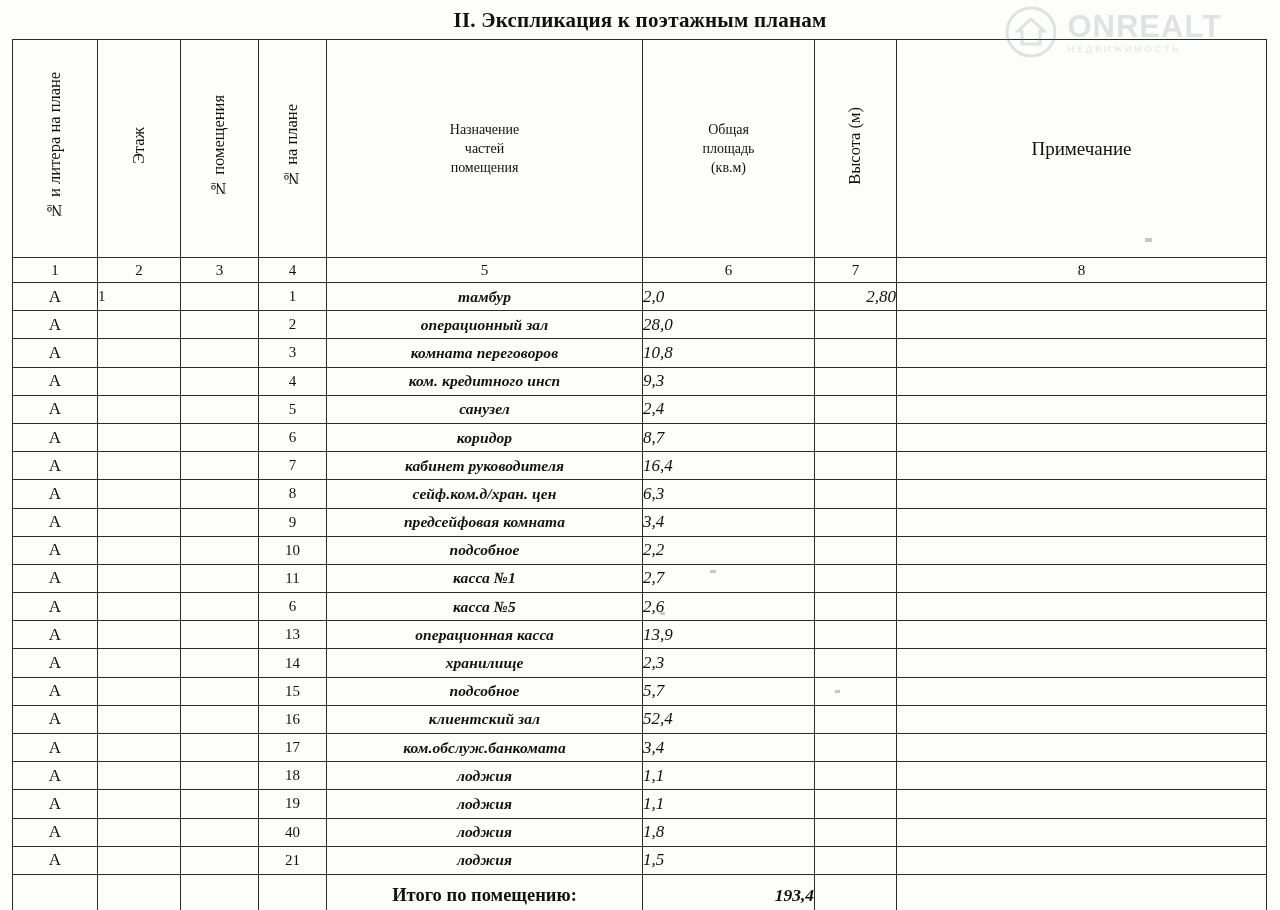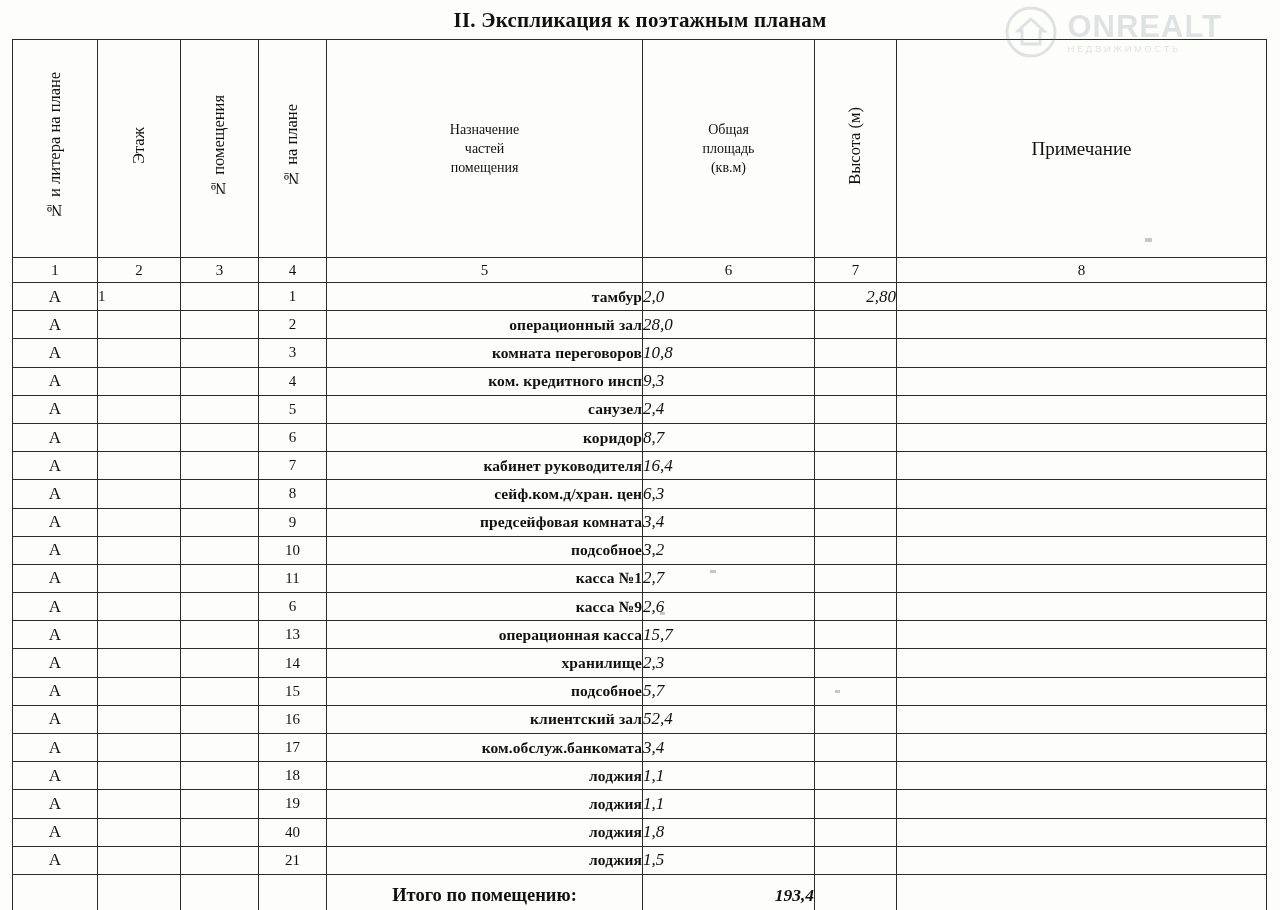--- a/index.html
+++ b/index.html
@@ -138,26 +138,27 @@
     text-align: center;
     vertical-align: middle;
     font-size: 15px;
   }
   .cell-planno {
     text-align: center;
     vertical-align: middle;
     font-size: 15px;
   }
   .cell-purpose {
-    text-align: right;
+    text-align: center;
     padding-left: 12px;
     vertical-align: middle;
     font-size: 15.5px;
     font-weight: bold;
     letter-spacing: 0.1px;
+    font-style: italic;
   }
   .cell-area {
     text-align: left;
     padding-right: 24px;
     vertical-align: middle;
     font-size: 17px;
     font-style: italic;
   }
   .cell-height {
     text-align: right;
@@ -367,51 +368,51 @@
           <td class="cell-area">3,4</td>
           <td class="cell-height"></td>
           <td class="cell-note"></td>
         </tr>
         <tr class="data-row">
           <td class="cell-letter">А</td>
           <td class="cell-floor"></td>
           <td class="cell-roomno"></td>
           <td class="cell-planno">10</td>
           <td class="cell-purpose">подсобное</td>
-          <td class="cell-area">3,2</td>
+          <td class="cell-area">2,2</td>
           <td class="cell-height"></td>
           <td class="cell-note"></td>
         </tr>
         <tr class="data-row">
           <td class="cell-letter">А</td>
           <td class="cell-floor"></td>
           <td class="cell-roomno"></td>
           <td class="cell-planno">11</td>
           <td class="cell-purpose">касса №1</td>
           <td class="cell-area">2,7</td>
           <td class="cell-height"></td>
           <td class="cell-note"></td>
         </tr>
         <tr class="data-row">
           <td class="cell-letter">А</td>
           <td class="cell-floor"></td>
           <td class="cell-roomno"></td>
           <td class="cell-planno">6</td>
-          <td class="cell-purpose">касса №9</td>
+          <td class="cell-purpose">касса №5</td>
           <td class="cell-area">2,6</td>
           <td class="cell-height"></td>
           <td class="cell-note"></td>
         </tr>
         <tr class="data-row">
           <td class="cell-letter">А</td>
           <td class="cell-floor"></td>
           <td class="cell-roomno"></td>
           <td class="cell-planno">13</td>
           <td class="cell-purpose">операционная касса</td>
-          <td class="cell-area">15,7</td>
+          <td class="cell-area">13,9</td>
           <td class="cell-height"></td>
           <td class="cell-note"></td>
         </tr>
         <tr class="data-row">
           <td class="cell-letter">А</td>
           <td class="cell-floor"></td>
           <td class="cell-roomno"></td>
           <td class="cell-planno">14</td>
           <td class="cell-purpose">хранилище</td>
           <td class="cell-area">2,3</td>

